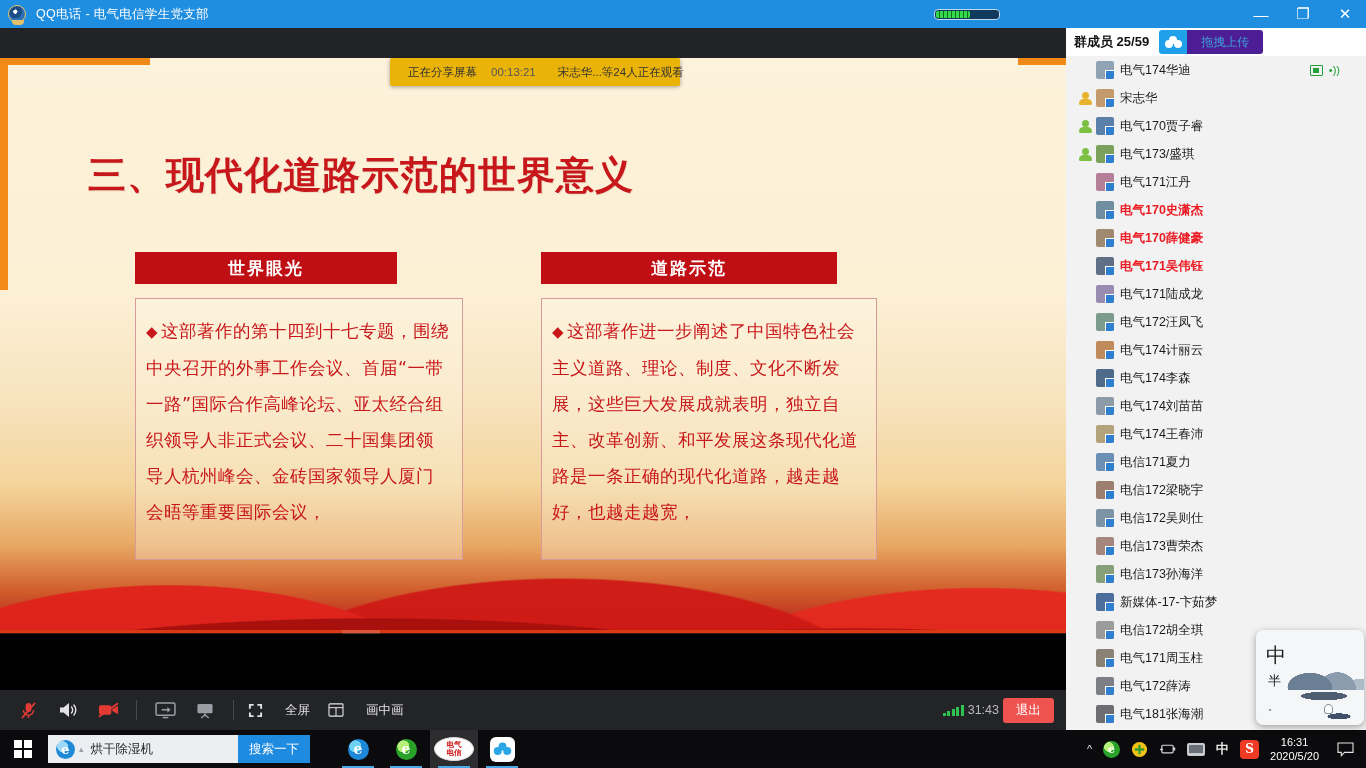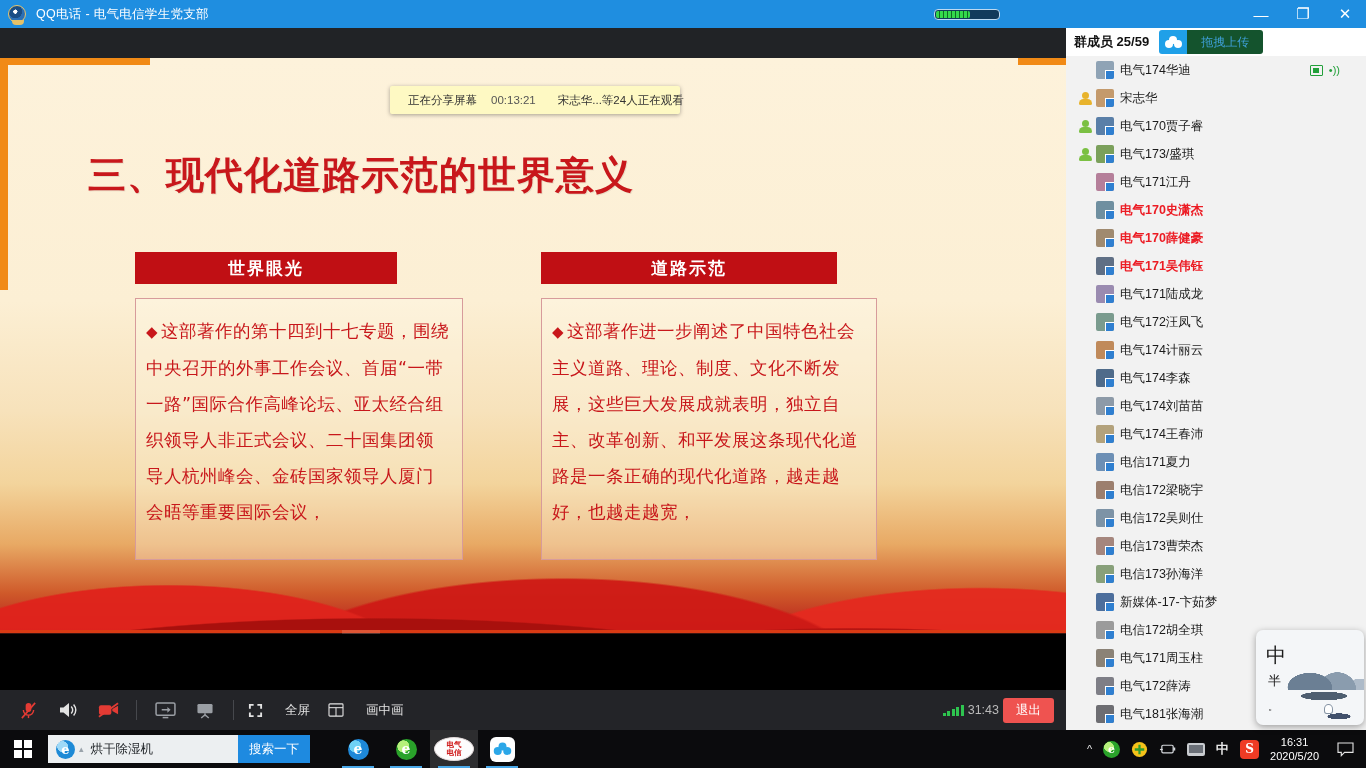--- a/index.html
+++ b/index.html
@@ -123,22 +123,22 @@
     background:
       linear-gradient(#fff,#fff) 0 0/6.5px 6.5px no-repeat,
       linear-gradient(#fff,#fff) 8.5px 0/6.5px 6.5px no-repeat,
       linear-gradient(#fff,#fff) 0 8.5px/6.5px 6.5px no-repeat,
       linear-gradient(#fff,#fff) 8.5px 8.5px/6.5px 6.5px no-repeat;
   }
 
   
   .share-notice {
     position: absolute; left: 390px; top: 58px; width: 290px; height: 28px;
-    background: #fef9c3; border-radius: 2px; display: flex; align-items: center;
-    font-size: 11.5px; color: #333; box-shadow: 0 1px 4px rgba(0,0,0,.35); z-index: 8; margin-top: 28px;
+    background: #eab308; border-radius: 2px; display: flex; align-items: center;
+    font-size: 11.5px; color: #333; box-shadow: 0 1px 4px rgba(0,0,0,.35); z-index: 8;
   }
   .share-notice span { white-space: nowrap; }
   .sn-1 { margin-left: 18px; }
   .sn-2 { margin-left: 14px; color: #555; }
   .sn-3 { margin-left: 22px; }
 
   
   .members {
     position: absolute; left: 1066px; top: 28px; width: 300px; height: 712px;
     background: #f2f2f2; overflow: hidden;
@@ -155,21 +155,21 @@
   .cloud-glyph {
     width: 17px; height: 12px; position: relative;
   }
   .cloud-glyph i, .cloud-glyph b {
     position: absolute; background: #fff; border-radius: 50%;
   }
   .cloud-glyph i { width: 8px; height: 8px; left: 0; top: 4px; }
   .cloud-glyph b { width: 8px; height: 8px; right: 0; top: 4px; }
   .cloud-glyph em { position:absolute; width: 8px; height: 8px; background:#fff; border-radius:50%; left:4.5px; top:0; }
   .mh-upload {
-    height: 24px; background: #14532d; color: #3e9fd6; font-size: 12px;
+    height: 24px; background: #4c1d95; color: #3e9fd6; font-size: 12px;
     display: flex; align-items: center; padding: 4px 14px; border-radius: 0 3px 3px 0;
     cursor: pointer;
   }
   .mlist { height: 684px; overflow: hidden; }
   .mrow {
     height: 28px; display: flex; align-items: center; padding-left: 8px; cursor: pointer;
     position: relative;
   }
   .mic-slot { width: 22px; display: flex; align-items: center; justify-content: center; }
   .mic-person {

